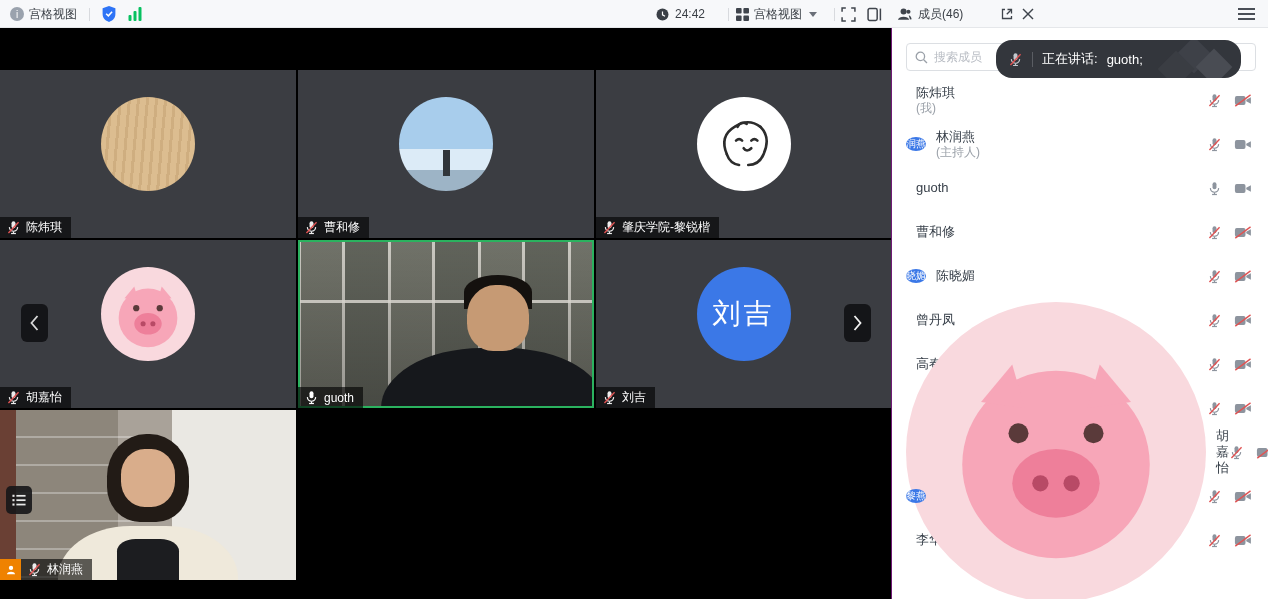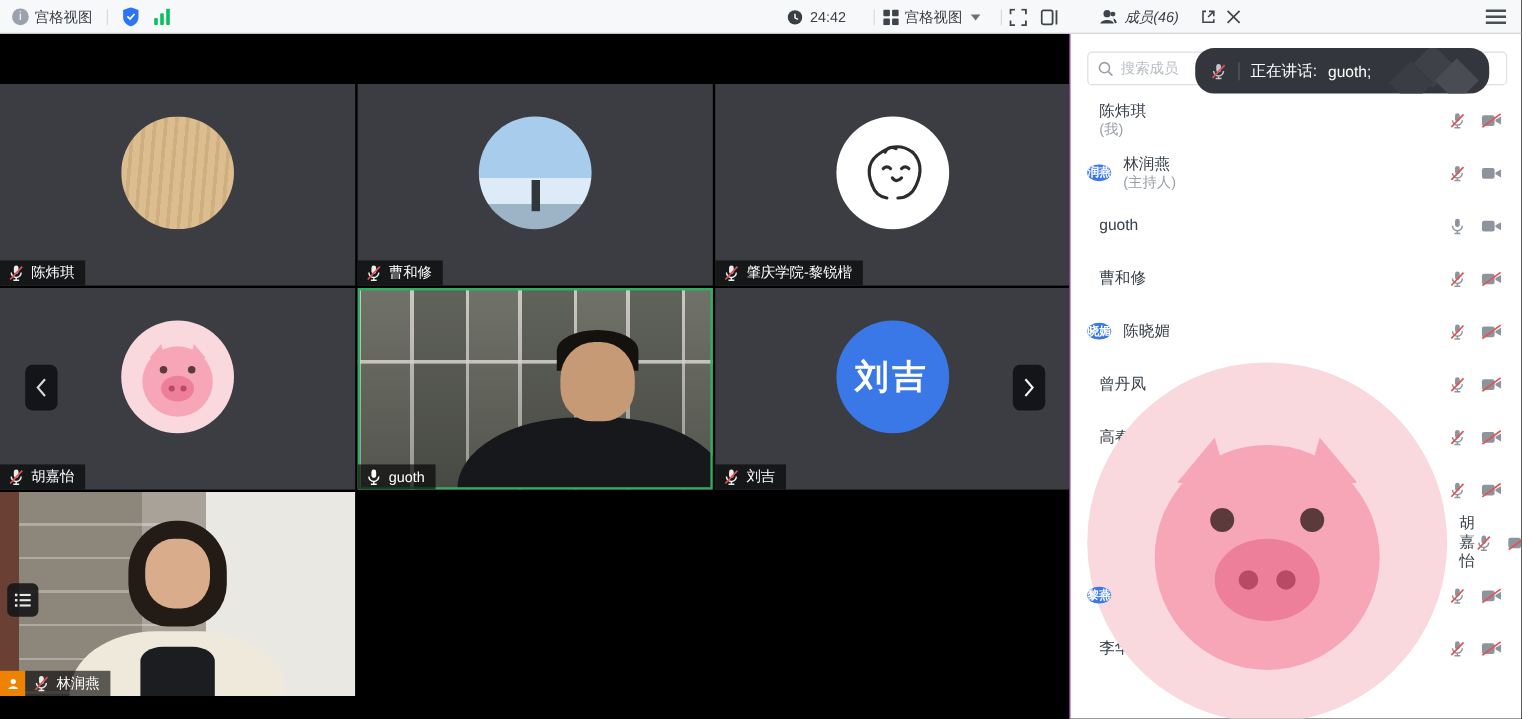--- a/index.html
+++ b/index.html
@@ -13,39 +13,39 @@
              font-size:12px; color:#3a3f46; white-space:nowrap; }
   .tb-left { left:10px; }
   .tb-div { width:1px; height:13px; background:#d8dade; margin:0 6px; }
   .info-dot { width:14px; height:14px; border-radius:50%; background:#9aa2ad; color:#fff;
               font-size:10px; display:flex; align-items:center; justify-content:center; }
   .g-timer { left:656px; }
   .d1 { left:722px; top:8px; position:absolute; }
   .g-view { left:736px;justify-content:flex-end; }
   .d2 { left:828px; top:8px; position:absolute; }
   .g-fs { left:841px; } .g-pt { left:867px; }
-  .g-members { left:916px; font-weight:bold;font-style:italic; }
+  .g-members { left:897px; font-weight:bold; }
   .g-pop { left:1000px; } .g-close { left:1022px; }
   .g-menu { left:1238px; }
   .caret { width:0; height:0; border-left:4px solid transparent; border-right:4px solid transparent;
            border-top:5px solid #6a6f78; margin-left:2px; }
   .tb-btn { cursor:default; display:flex; align-items:center; gap:5px; }
 
   
   .video-area { position:absolute; left:0; top:28px; width:891px; height:571px; background:#000; }
   .grid { position:absolute; left:0; top:42px; width:891px; height:510px;
           display:grid; grid-template-columns:296px 296px 295px; grid-template-rows:168px 168px 170px;
           gap:2px; }
   .tile { position:relative; background:#3b3d42; overflow:hidden; }
   .tile.active::after { content:''; position:absolute; inset:0; border:2px solid #2bb25f; pointer-events:none; }
 
   .av { border-radius:50%; position:relative; overflow:hidden; flex:none;
         display:flex; align-items:center; justify-content:center; }
   .tile .av { width:94px; height:94px; position:absolute; left:50%; top:44%; transform:translate(-50%,-50%); }
-  .av-text { background:#3b78e7; color:#fff; font-size:10px; letter-spacing:0;font-weight:bold; }
+  .av-text { background:#3b78e7; color:#fff; font-size:10px; letter-spacing:0; }
   .tile .av-text { font-size:28px; letter-spacing:3px; }
   .av-wood { background-color:#dcbd90;
              background-image:repeating-linear-gradient(95deg, rgba(160,120,70,.22) 0 3px, transparent 3px 9px); }
   .av-sky  { background:linear-gradient(180deg,#a8cdec 0 55%, #dcebf7 55% 78%, #9db4c6 78%); }
   .av-sky::after { content:''; position:absolute; left:47%; bottom:16%; width:7%; height:28%; background:#31363b; }
   .av-lion { background:#fff; }
   .av-pig  { background:#f9d9de; }
   .av-rose { background:radial-gradient(circle at 50% 55%, #f6b5d0 0 30%, #ec6ba4 32% 52%, #8aa765 62%, #5f8748 78%); }
   .av-sea  { background:linear-gradient(180deg,#8ec3ec 0 55%, #2f6db6 55%); }
   .av-guoth { background:radial-gradient(circle at 35% 38%, #c9a58a 0 28%, #5d6b7a 32% 62%, #3c4654 66%); }

